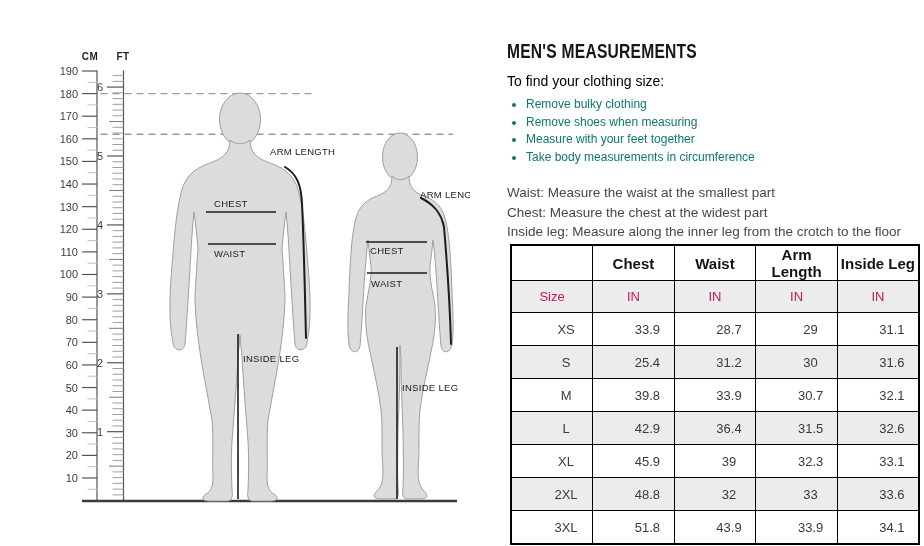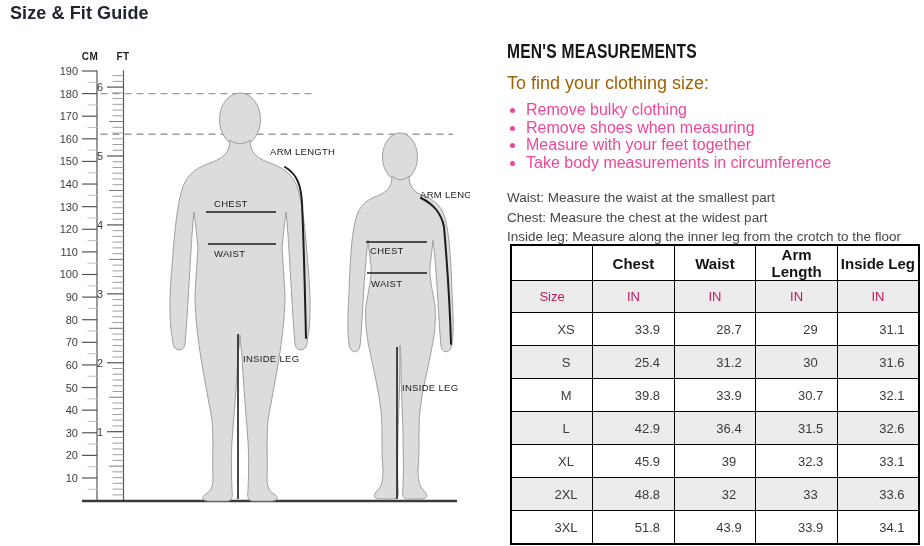--- a/index.html
+++ b/index.html
@@ -12,39 +12,38 @@
   .unit-label{font-size:10px;font-weight:bold;fill:#1f1f1f;letter-spacing:.5px;}
   .fig{fill:#dcdcdc;stroke:#9f9f9f;stroke-width:1;}
   .measure-line{stroke:#1c1c1c;stroke-width:1.6;fill:none;}
   .arm-line{stroke:#1c1c1c;stroke-width:2;fill:none;stroke-linecap:round;}
   .fig-label{font-size:9.5px;fill:#1a1a1a;letter-spacing:.3px;}
   .floor{stroke:#3a3a3a;stroke-width:2.5;}
 
   .info{position:absolute;left:507px;top:40px;width:415px;color:#424242;}
   .mh{margin:0;font-size:20px;font-weight:bold;color:#161616;white-space:nowrap;
       transform:scaleX(.78);transform-origin:left center;letter-spacing:.3px;}
-  .intro{margin:10px 0 0 0;font-size:18px;color:#a16207;}
-  ul.bullets{margin:7px 0 0 0;padding-left:19px;font-size:16px;line-height:17.6px;color:#ec4899;}
+  .intro{margin:10px 0 0 0;font-size:14px;color:#000000;}
+  ul.bullets{margin:7px 0 0 0;padding-left:19px;font-size:12px;line-height:17.6px;color:#0f766e;}
   ul.bullets li{margin:0;}
   .defs{margin-top:17px;font-size:13.5px;line-height:19.5px;color:#474747;}
 
   table.size{position:absolute;left:3px;top:204px;width:410px;border-collapse:collapse;
              table-layout:fixed;border:2px solid #000;text-align:center;font-size:13px;}
   table.size th,table.size td{border:1px solid #000;padding:0;}
   table.size thead th{height:27px;font-size:15px;font-weight:bold;color:#141414;}
   table.size tr.unit-row td{height:31px;background:#ececec;color:#be185d;}
   table.size tbody td{height:32px;color:#3a3a3a;padding-left:28px;}
   table.size tr.stripe td{background:#ececec;}
 </style>
 </head>
 <body>
 
 <div class="page">
 
-  <div class="title">Size &amp; Fit Guide</div>
 
   <svg class="diagram" width="470" height="546" viewBox="0 0 470 546" aria-hidden="true">
 
     <text class="unit-label" x="90" y="60" text-anchor="middle">CM</text>
     <text class="unit-label" x="123" y="60" text-anchor="middle">FT</text>
 
     <g id="cm-ruler">
         <line x1="97" y1="70.5" x2="97" y2="500" stroke="#555" stroke-width="1.2"></line>
         <line x1="82" y1="70.99100000000004" x2="97" y2="70.99100000000004" stroke="#555" stroke-width="1.2"></line>
         <text x="78" y="74.99100000000004" text-anchor="end" class="ruler-num">190</text>

